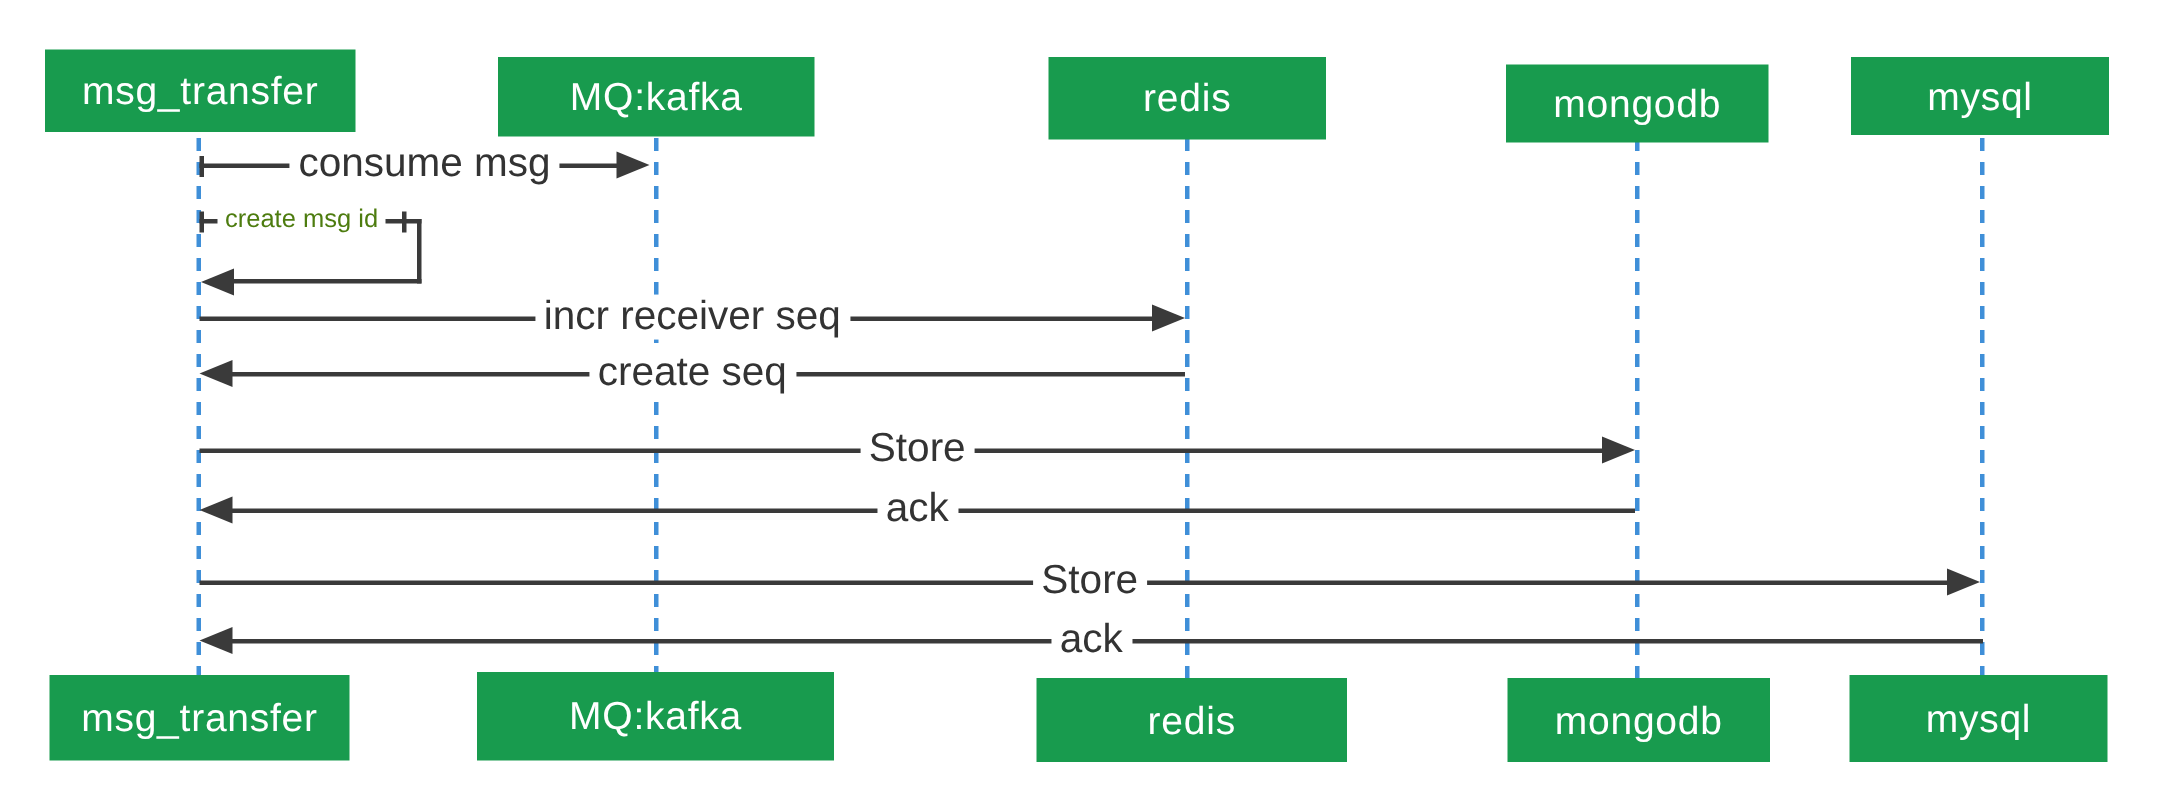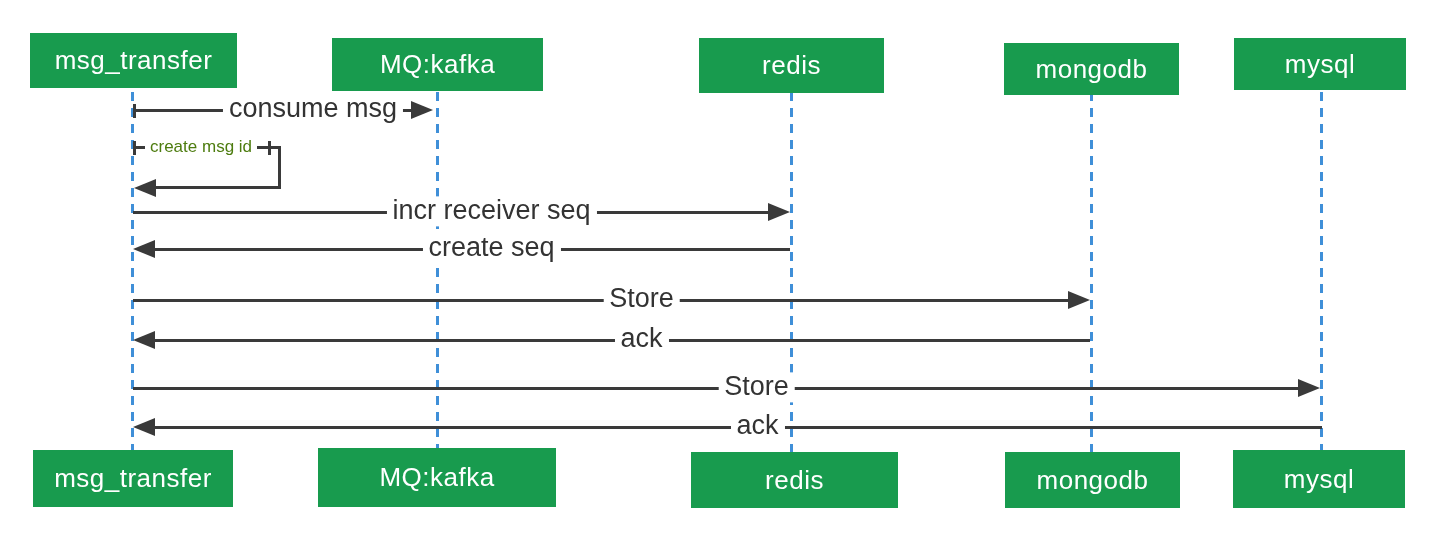--- a/index.html
+++ b/index.html
@@ -27,21 +27,21 @@
     border-left:22px solid #3a3a3a;
   }
   .msg .head-left{
     position:absolute;left:0;top:-8px;width:0;height:0;
     border-top:9px solid transparent;border-bottom:9px solid transparent;
     border-right:22px solid #3a3a3a;
   }
   .msg .label{
     position:absolute;left:50%;top:2px;transform:translate(-50%,-56%);
     background:#ffffff;padding:0 6px;font-size:27px;color:#333333;
-    white-space:nowrap;line-height:1.1;margin-left:30px;
+    white-space:nowrap;line-height:1.1;
   }
   .tick{position:absolute;width:3px;height:14px;background:#3a3a3a;top:-5px;}
   
   .selfloop{position:absolute;z-index:2;}
   .selfloop .top-line{position:absolute;left:0;right:0;top:0;height:3px;background:#3a3a3a;}
   .selfloop .right-line{position:absolute;right:0;top:0;width:3px;height:100%;background:#3a3a3a;}
   .selfloop .bottom-line{position:absolute;left:18px;right:0;bottom:0;height:3px;background:#3a3a3a;}
   .selfloop .loop-label{
     position:absolute;left:12px;top:1px;transform:translateY(-52%);
     background:#ffffff;padding:0 5px;font-size:17px;color:#4d7c0f;white-space:nowrap;

